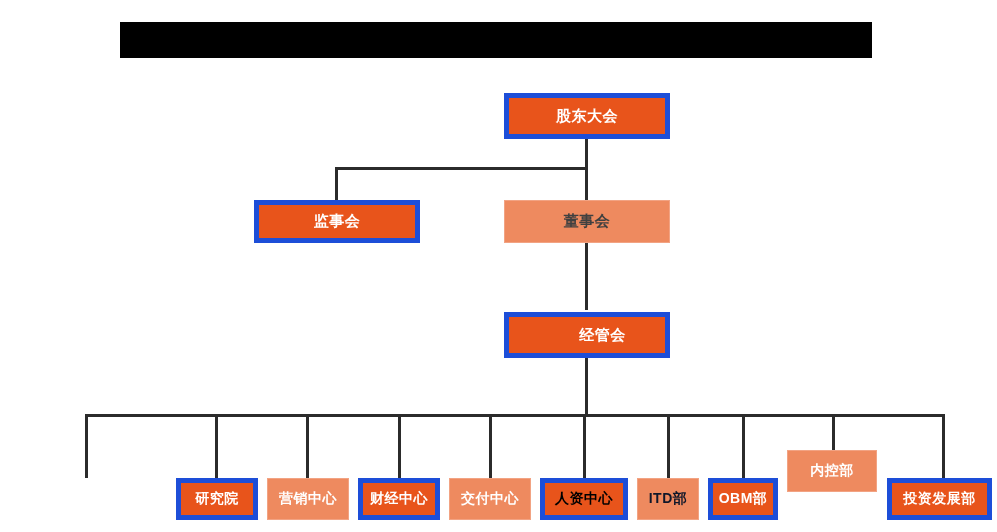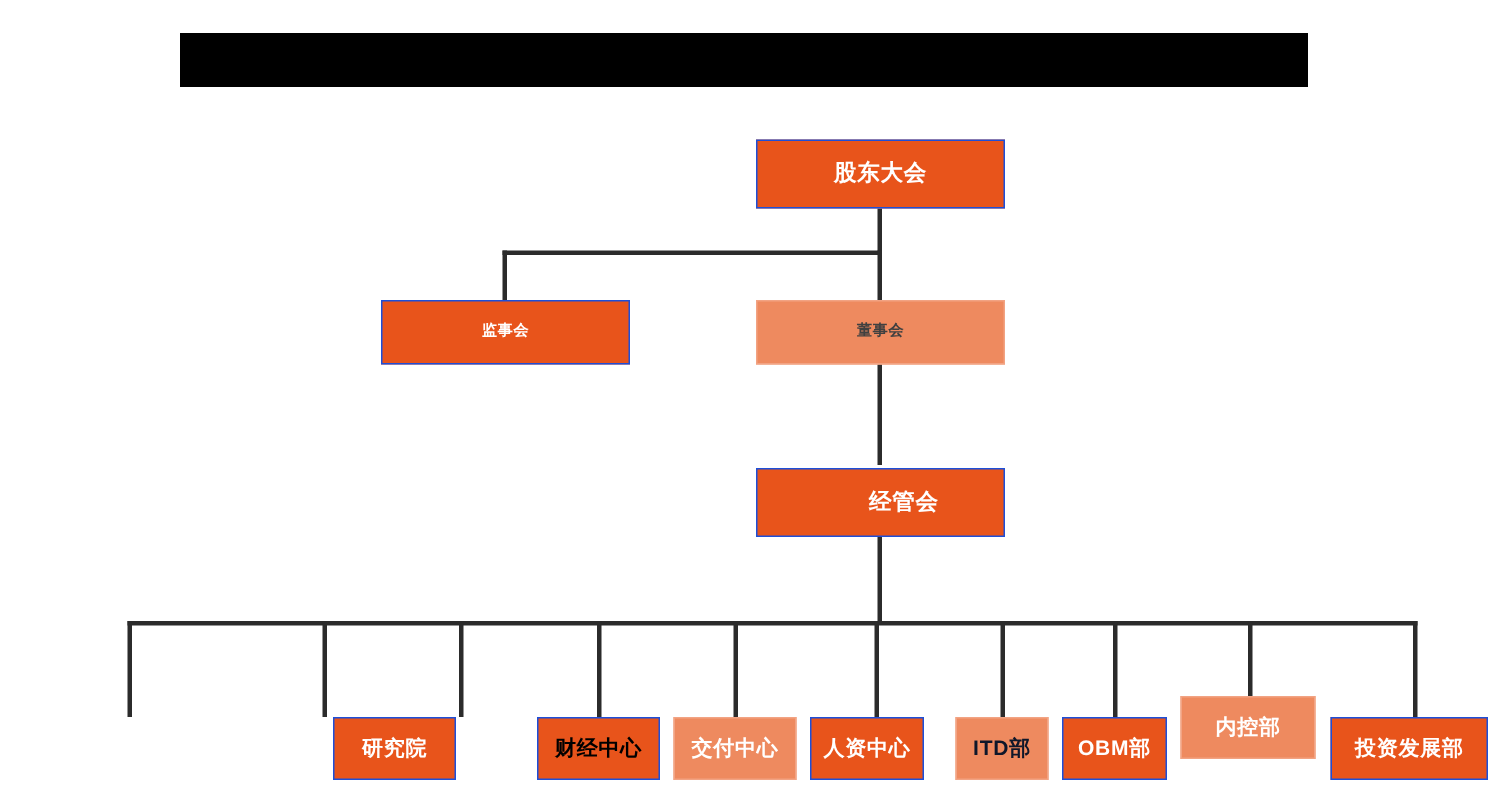--- a/index.html
+++ b/index.html
@@ -41,25 +41,25 @@
     align-items: center;
     justify-content: center;
     text-align: center;
     color: #ffffff;
     font-weight: bold;
     line-height: 1.25;
     letter-spacing: 0.5px;
     user-select: none;
   }
   .node.dark  { background: #e8541b; border: 1px solid #f2apricot; }
-  .node.dark  { border: 1px solid #1d4ed8; }
+  .node.dark  { border: 5px solid #1d4ed8; }
   .node.light { background: #ee8a5f; border: 1px solid #f2a383; }
 
   .node-l1 { font-size: 15px; }
-  .node-l2 { font-size: 10px; }
+  .node-l2 { font-size: 15px; }
   .node-l3 { font-size: 15px; padding-left: 31px; }
   .node-l4 { font-size: 14px; }
   .node-l4.small-text { font-size: 11.5px; letter-spacing: 0px; padding: 0 4px; }
 </style>
 </head>
 <body>
 
 <div id="canvas" style="background: rgb(255, 255, 255);">
 
   <div class="redaction-bar" style="left: 120px; top: 22px; width: 752px; height: 36px; background: rgb(0, 0, 0);"></div>
@@ -90,30 +90,31 @@
 
   <div class="node node-l1 dark" style="left: 504px; top: 93px; width: 166px; height: 46px; background: rgb(232, 84, 27); color: rgb(255, 255, 255);">股东大会</div>
 
   <div class="node node-l2 dark" style="left: 254px; top: 200px; width: 166px; height: 43px; background: rgb(232, 84, 27); color: rgb(255, 255, 255);">监事会</div>
 
   <div class="node node-l2 light" style="left: 504px; top: 200px; width: 166px; height: 43px; background: rgb(238, 138, 95); color: #404040;">董事会</div>
 
   <div class="node node-l3 dark" style="left: 504px; top: 312px; width: 166px; height: 46px; background: rgb(232, 84, 27); color: rgb(255, 255, 255);">经管会</div>
 
 
-  <div class="node node-l4 dark" style="left: 176px; top: 478px; width: 82px; height: 42px; background: rgb(232, 84, 27); color: rgb(255, 255, 255); margin-left: 46px;">研究院</div>
+  <div class="node node-l4 dark" style="left: 176px; top: 478px; width: 82px; height: 42px; background: rgb(232, 84, 27); color: rgb(255, 255, 255);">研究院</div>
 
+  <div class="node node-l4 light" style="left: 267px; top: 478px; width: 82px; height: 42px; background: rgb(238, 138, 95); color: rgb(255, 255, 255);">营销中心</div>
 
-  <div class="node node-l4 dark" style="left: 358px; top: 478px; width: 82px; height: 42px; background: rgb(232, 84, 27); color: #000000;">财经中心</div>
+  <div class="node node-l4 dark" style="left: 358px; top: 478px; width: 82px; height: 42px; background: rgb(232, 84, 27); color: #ffffff;">财经中心</div>
 
   <div class="node node-l4 light" style="left: 449px; top: 478px; width: 82px; height: 42px; background: rgb(238, 138, 95); color: rgb(255, 255, 255);">交付中心</div>
 
-  <div class="node node-l4 dark" style="left: 540px; top: 478px; width: 76px; height: 42px; background: rgb(232, 84, 27); color: #ffffff; text-align: right;">人资中心</div>
+  <div class="node node-l4 dark" style="left: 540px; top: 478px; width: 88px; height: 42px; background: rgb(232, 84, 27); color: #000000; text-align: right;">人资中心</div>
 
   <div class="node node-l4 light" style="left: 637px; top: 478px; width: 62px; height: 42px; background: rgb(238, 138, 95); color: #0f172a;">ITD部</div>
 
   <div class="node node-l4 dark" style="left: 708px; top: 478px; width: 70px; height: 42px; background: rgb(232, 84, 27); color: rgb(255, 255, 255);">OBM部</div>
 
-  <div class="node node-l4 light" style="left: 787px; top: 464px; width: 90px; height: 42px; background: rgb(238, 138, 95); color: rgb(255, 255, 255);">内控部</div>
+  <div class="node node-l4 light" style="left: 787px; top: 450px; width: 90px; height: 42px; background: rgb(238, 138, 95); color: rgb(255, 255, 255); font-family: Liberation Serif, serif;">内控部</div>
 
   <div class="node node-l4 dark" style="left: 887px; top: 478px; width: 105px; height: 42px; background: rgb(232, 84, 27); color: rgb(255, 255, 255);">投资发展部</div>
 
 </div>
 
 </body></html>

